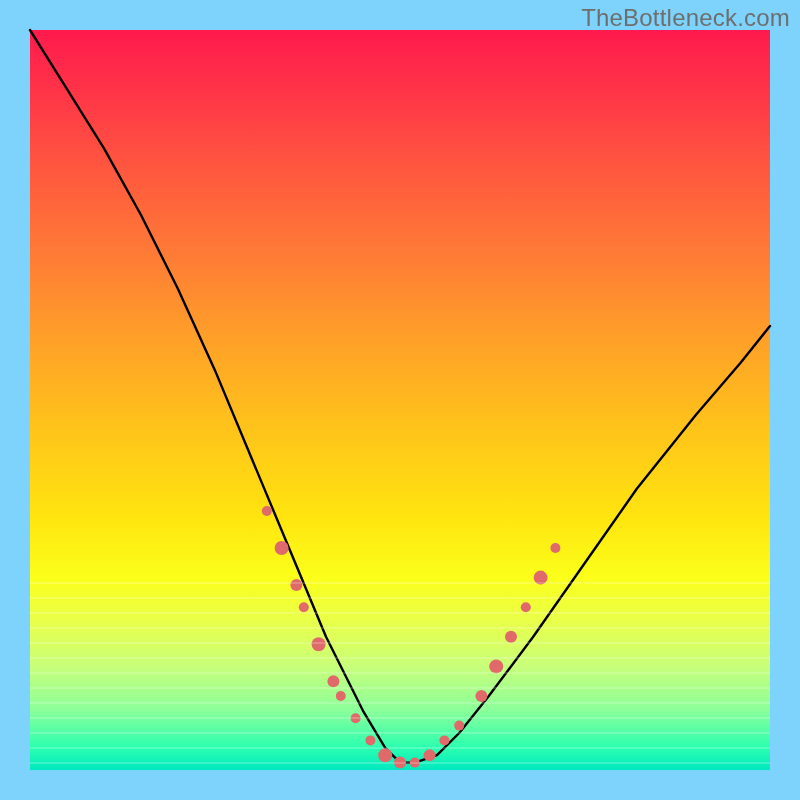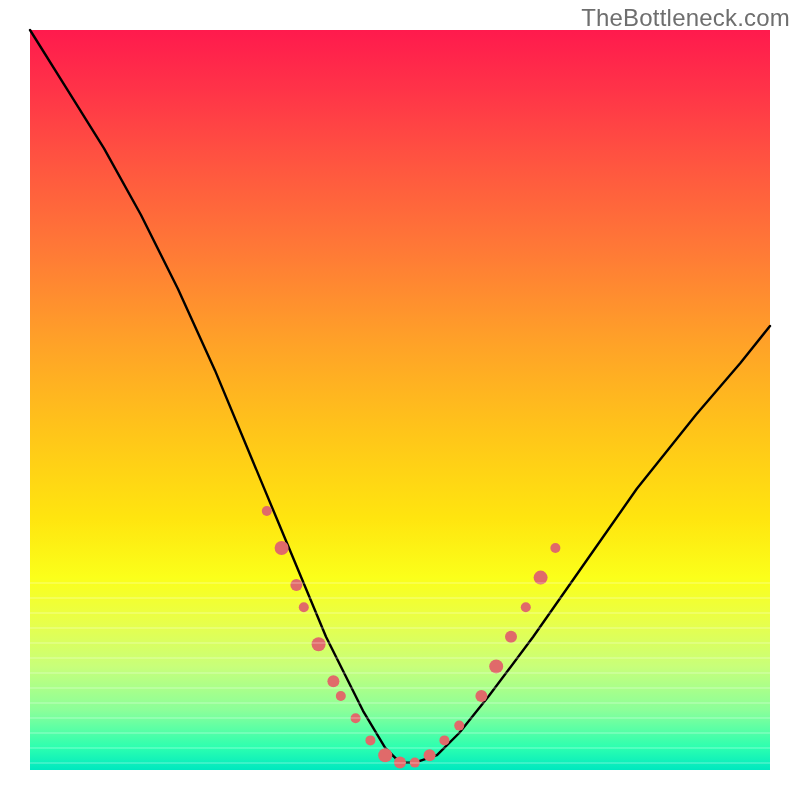--- a/index.html
+++ b/index.html
@@ -10,21 +10,21 @@
     background: #000;
     overflow: hidden;
     font-family: Arial, Helvetica, sans-serif;
   }
   .frame {
     position: absolute;
     left: 0;
     top: 0;
     width: 800px;
     height: 800px;
-    background: #ffffff;
+    background: #7dd3fc;
   }
   .plot {
     position: absolute;
     left: 30px;
     top: 30px;
     width: 740px;
     height: 740px;
     background: linear-gradient(to bottom,
       #ff1a4d 0%,
       #ff3348 8%,

